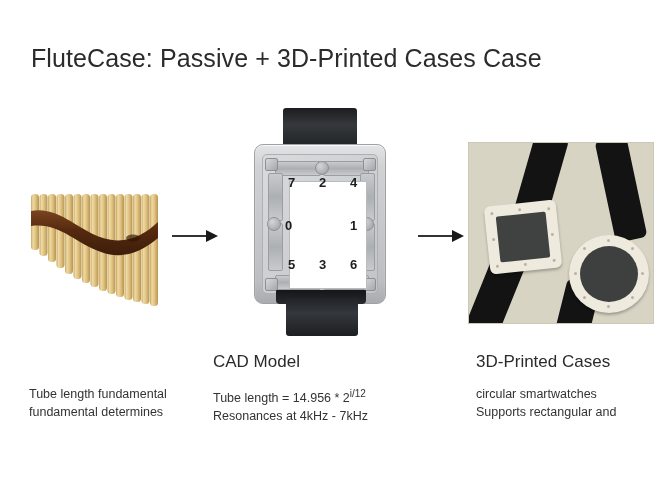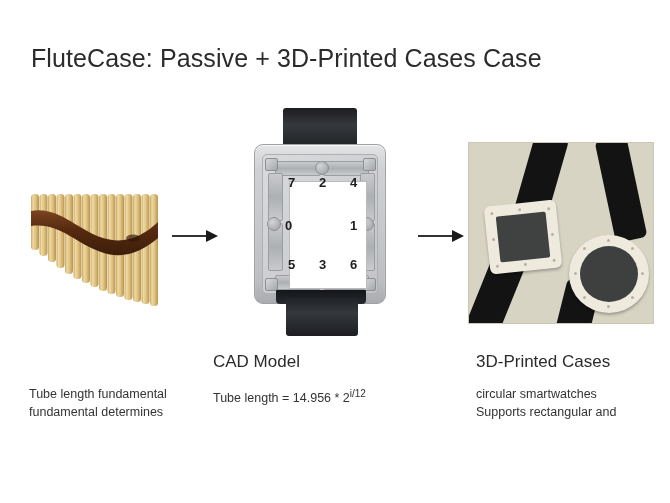--- a/index.html
+++ b/index.html
@@ -326,20 +326,21 @@
 
 <div class="arrow arrow-1">
   <div class="shaft"></div>
   <div class="head"></div>
 </div>
 
 <div class="col col-2">
   <div class="col-heading">CAD Model</div>
   <div class="col-body">
     <span class="formula-line"><span>Tube length = 14.956 * 2</span><span class="formula-sup">i/12</span></span>
+    <span class="formula-line">Resonances at 4kHz - 7kHz</span>
   </div>
 </div>
 
 <div class="cad-wrap">
   <div class="strap strap-top"></div>
   <div class="strap strap-top-lug"></div>
 
   <div class="case-outer">
     <div class="case-bezel">
 

